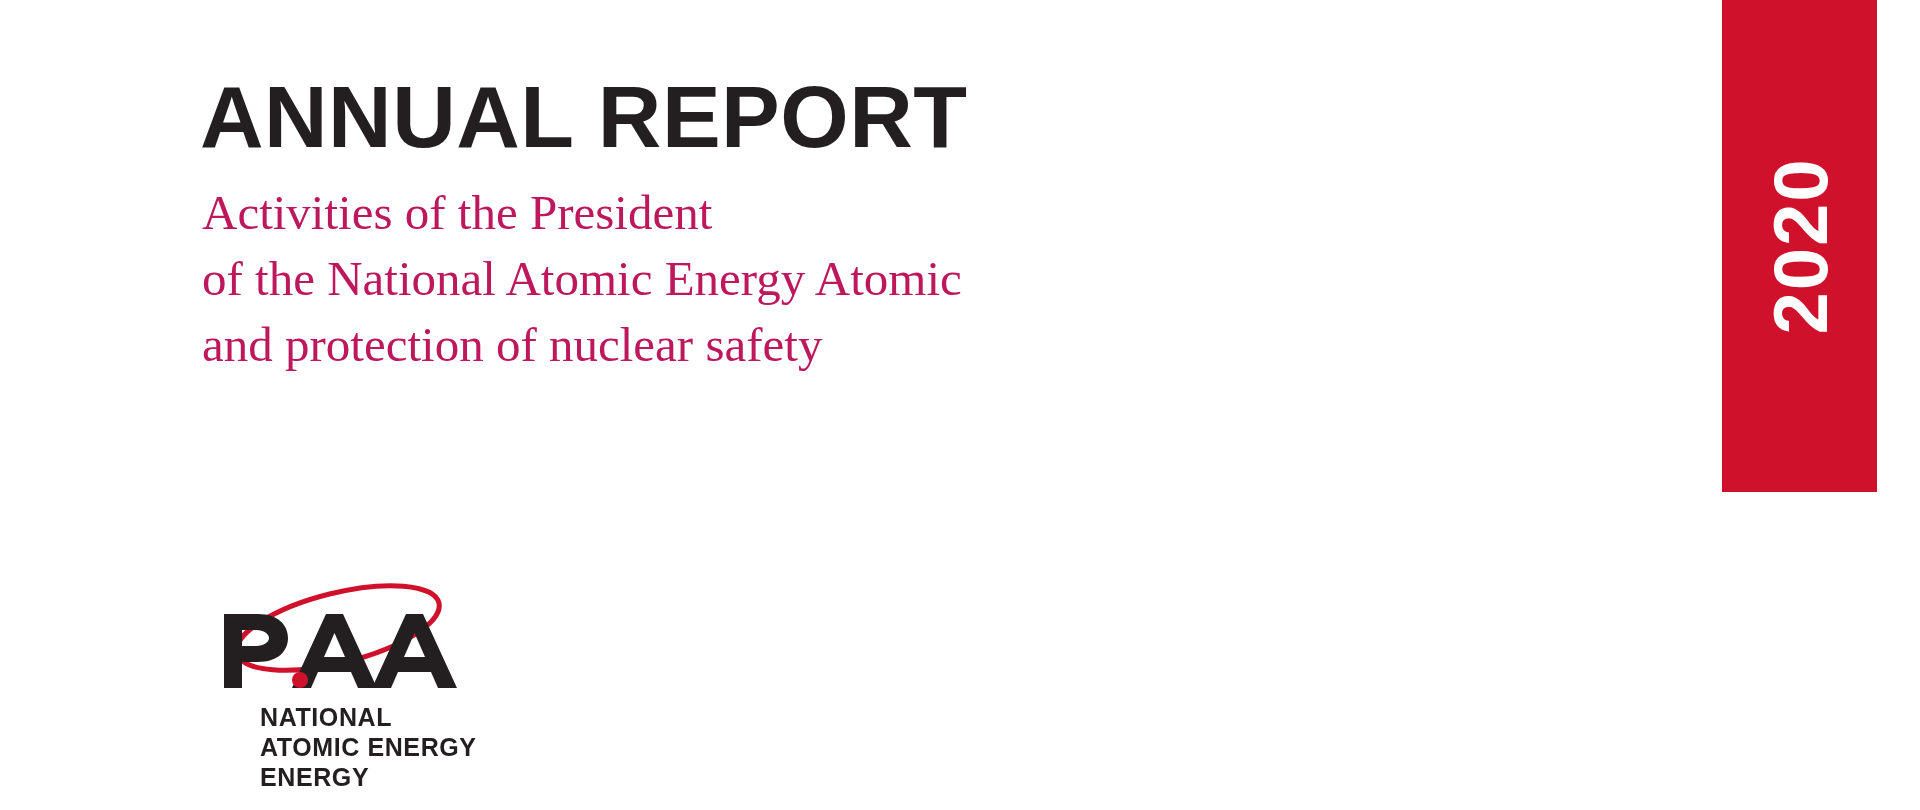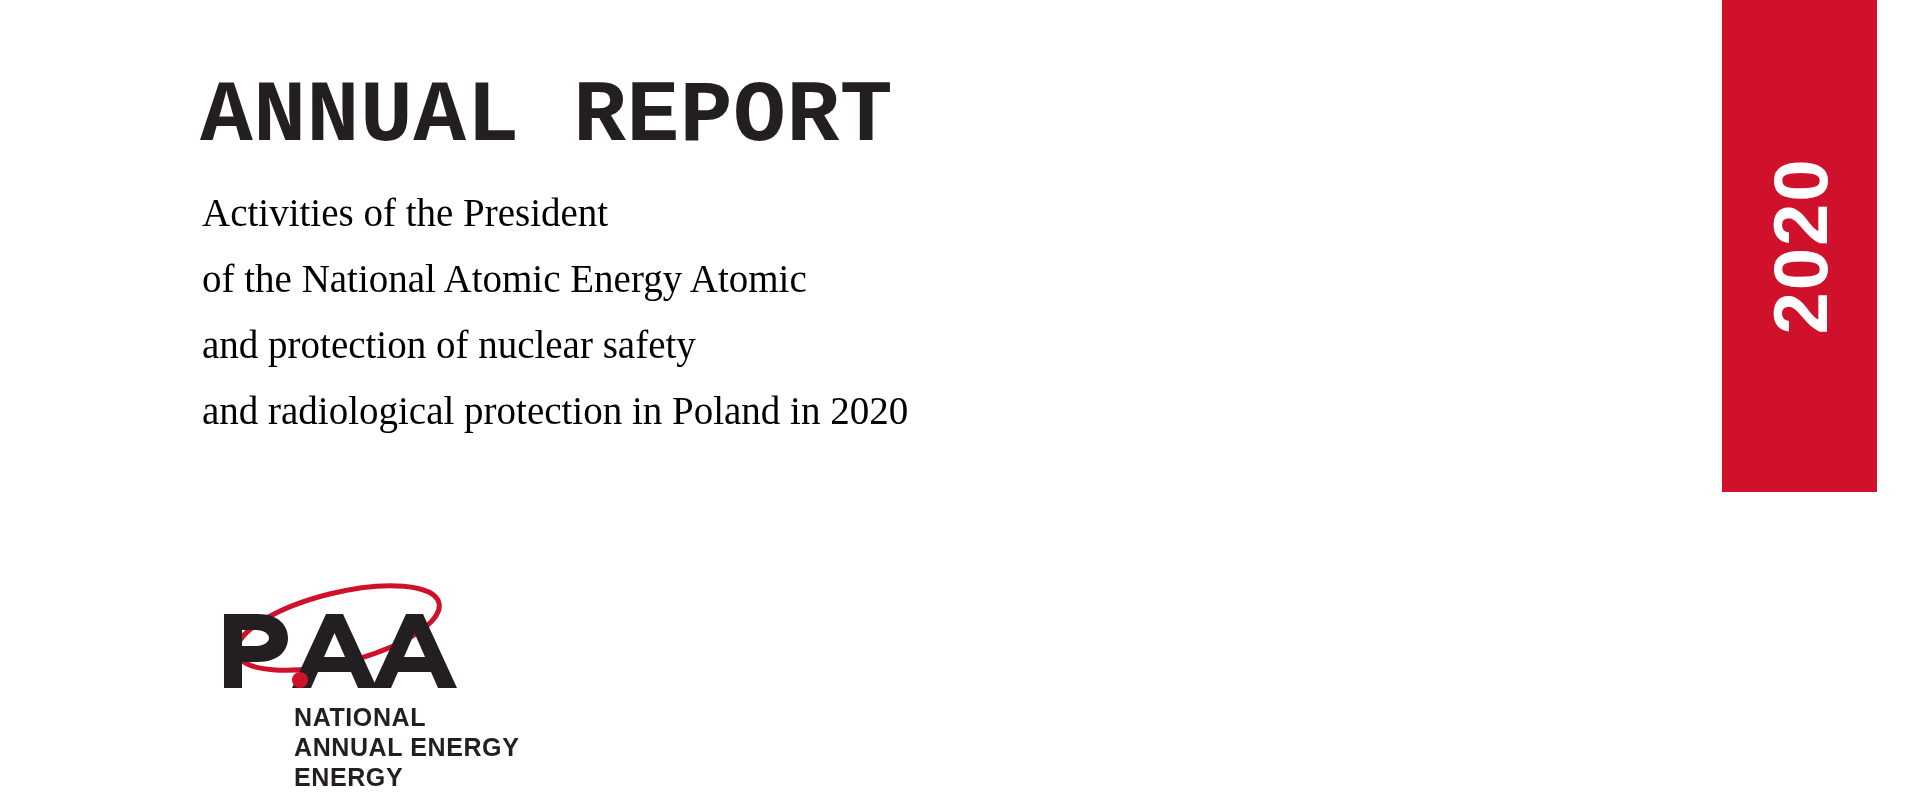--- a/index.html
+++ b/index.html
@@ -20,38 +20,38 @@
     position: absolute;
     inset: 0;
     background: #ffffff;
   }
 
   
   .main-title {
     position: absolute;
     left: 200px;
     top: 12px;
-    font-family: Liberation Mono, monospace;
+    font-family: Liberation Sans, sans-serif;
     font-weight: 700;
     font-size: 88px;
     line-height: 1.05;
     letter-spacing: 0.5px;
     color: #231f20;
     white-space: nowrap;
   }
 
   
   .subtitle {
     position: absolute;
     left: 202px;
     top: 180px;
     font-family: "Liberation Serif", serif;
-    font-size: 39px;
+    font-size: 49px;
     line-height: 66px;
-    color: #000000;
+    color: #be185d;
   }
   .subtitle .line {
     display: block;
     white-space: nowrap;
   }
 
   
   .year-band {
     position: absolute;
     left: 1722px;
@@ -93,34 +93,33 @@
     position: absolute;
     left: 64px;
     top: 122px;
     font-family: "Liberation Sans", sans-serif;
     font-weight: 700;
     font-size: 25px;
     line-height: 30px;
     letter-spacing: 0.6px;
     color: #231f20;
   }
-  .logo-words .line { display: block; white-space: nowrap; margin-left: 34px; }
+  .logo-words .line { display: block; white-space: nowrap; }
 </style>
 </head>
 <body>
 
 <div class="cover">
 
   <h1 class="main-title">ANNUAL REPORT</h1>
 
   <div class="subtitle">
     <span class="line">Activities of the President</span>
     <span class="line">of the National Atomic Energy Atomic</span>
     <span class="line">and protection of nuclear safety</span>
-    <span class="line">and radiological protection in Poland in 2020</span>
   </div>
 
   <div class="year-band">
     <span class="year-text">2020</span>
   </div>
 
   <div class="logo">
     <svg class="logo-mark" viewBox="0 0 290 120" xmlns="http://www.w3.org/2000/svg">
 
       <ellipse cx="142" cy="48" rx="104" ry="35" transform="rotate(-14 142 48)" fill="none" stroke="#d0112b" stroke-width="5"></ellipse>
@@ -131,18 +130,18 @@
       <path d="M96 108 L130 34 L147 34 L181 108 L162 108 L155 92 L122 92 L115 108 Z
                M128 77 L149 77 L138.5 53 Z" fill="#231f20"></path>
 
       <path d="M176 108 L210 34 L227 34 L261 108 L242 108 L235 92 L202 92 L195 108 Z
                M208 77 L229 77 L218.5 53 Z" fill="#231f20"></path>
 
       <circle cx="104" cy="100" r="8" fill="#d0112b"></circle>
     </svg>
     <div class="logo-words">
       <span class="line">NATIONAL</span>
-      <span class="line">ANNUAL ENERGY</span>
+      <span class="line">ATOMIC ENERGY</span>
       <span class="line">ENERGY</span>
     </div>
   </div>
 
 </div>
 
 </body></html>

